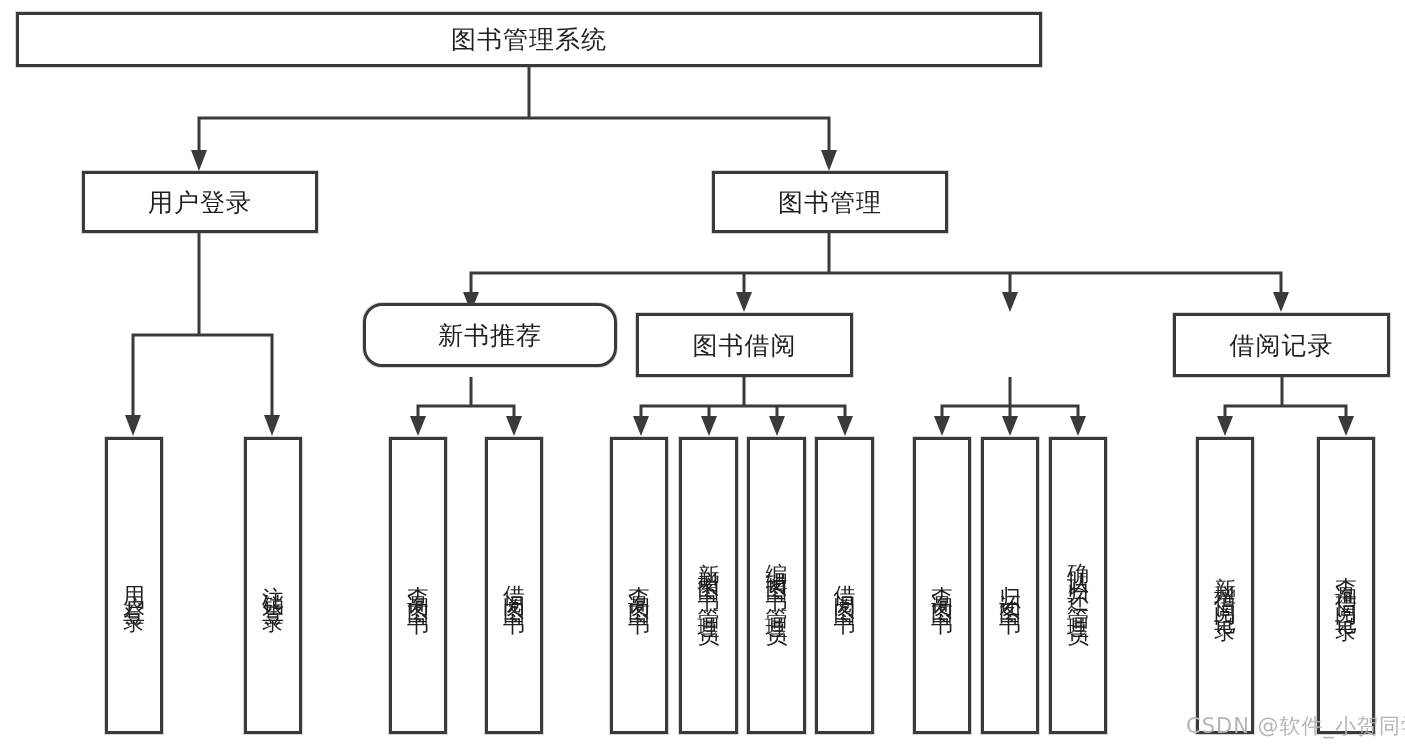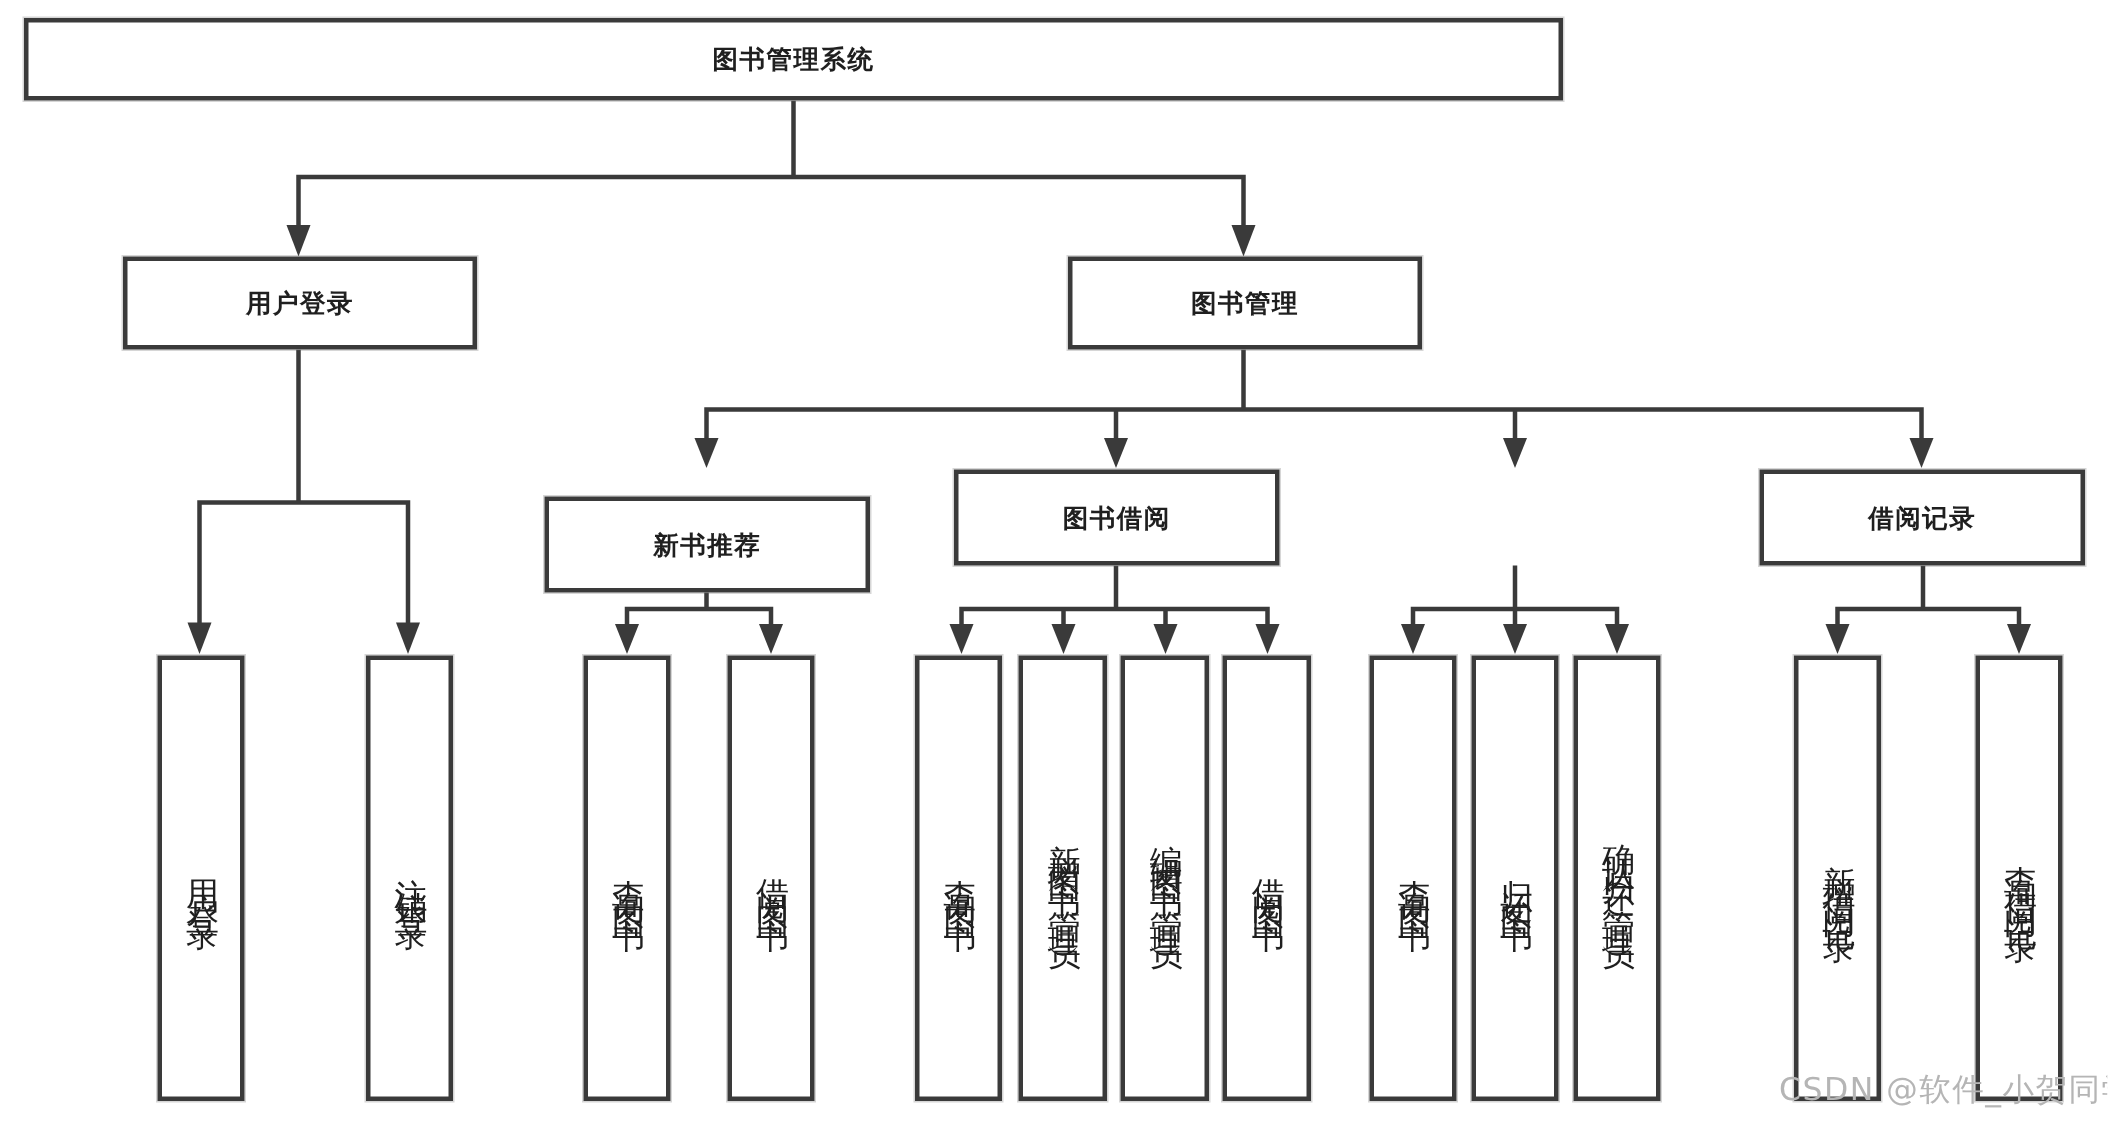--- a/index.html
+++ b/index.html
@@ -27,24 +27,23 @@
     border: 3px solid #3a3a3a;
     background: #ffffff;
     display: flex;
     align-items: center;
     justify-content: center;
     color: #1f1f1f;
     z-index: 2;
     box-shadow: 0 0 0 1px rgba(90,90,90,0.25);
   }
   .node .h-label {
-    font-size: 17px;
+    font-size: 25px;
     white-space: nowrap;
     letter-spacing: 1px;
-    font-weight: bold;
   }
   .v-node .v-label {
     writing-mode: vertical-rl;
     text-orientation: mixed;
     font-size: 22px;
     letter-spacing: 9px;
     line-height: 1;
     white-space: nowrap;
   }
   .watermark {
@@ -54,21 +53,21 @@
     font-size: 21px;
     color: #b5b5b5;
     white-space: nowrap;
     z-index: 3;
     letter-spacing: 1px;
   }
   
   .pos-root  { left: 16px;  top: 12px;  width: 1026px; height: 55px; }
   .pos-l2-0  { left: 82px;  top: 171px; width: 236px;  height: 62px; }
   .pos-l2-1  { left: 712px; top: 171px; width: 236px;  height: 62px; }
-  .pos-l3-0  { left: 363px; top: 331px; width: 217px;  height: 64px; }
+  .pos-l3-0  { left: 363px; top: 303px; width: 254px;  height: 64px; border-radius: 19px; }
   .pos-l3-1  { left: 636px; top: 313px; width: 217px;  height: 64px; }
   .pos-l3-2  { left: 902px; top: 313px; width: 217px;  height: 64px; }
   .pos-l3-3  { left: 1173px;top: 313px; width: 217px;  height: 64px; }
   .pos-lf-0  { left: 105px; top: 437px; width: 58px;   height: 297px; }
   .pos-lf-1  { left: 244px; top: 437px; width: 58px;   height: 297px; }
   .pos-lf-2  { left: 389px; top: 437px; width: 58px;   height: 297px; }
   .pos-lf-3  { left: 485px; top: 437px; width: 58px;   height: 297px; }
   .pos-lf-4  { left: 610px; top: 437px; width: 58px;   height: 297px; }
   .pos-lf-5  { left: 679px; top: 437px; width: 59px;   height: 297px; }
   .pos-lf-6  { left: 747px; top: 437px; width: 59px;   height: 297px; }

